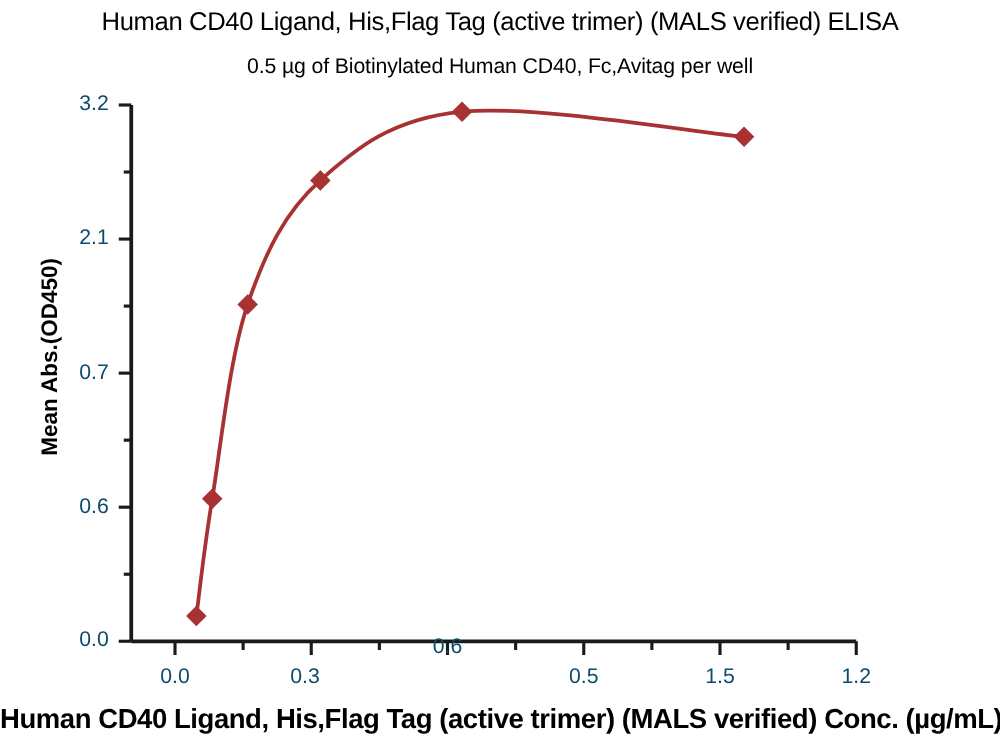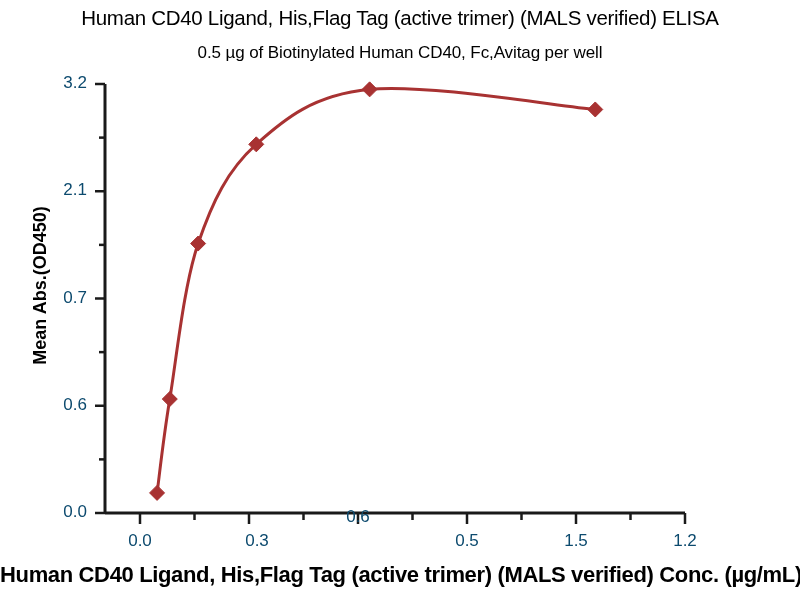--- a/index.html
+++ b/index.html
@@ -105,20 +105,20 @@
       </g>
   </svg>
 
   <div id="tick-labels">
       <div class="tick-label ytick-label" style="left: 35px; top: 502px; width: 52px;">0.0</div>
       <div class="tick-label ytick-label" style="left: 35px; top: 394.75px; width: 52px;">0.6</div>
       <div class="tick-label ytick-label" style="left: 35px; top: 287.5px; width: 52px;">0.7</div>
       <div class="tick-label ytick-label" style="left: 35px; top: 180.25px; width: 52px;">2.1</div>
       <div class="tick-label ytick-label" style="left: 35px; top: 73px; width: 52px;">3.2</div>
       <div class="tick-label xtick-label" style="left: 110px; top: 531px; width: 60px;">0.0</div>
-      <div class="tick-label xtick-label" style="left: 227px; top: 531px; width: 60px;">0.3</div>
+      <div class="tick-label xtick-label" style="left: 214px; top: 531px; width: 60px;">0.3</div>
       <div class="tick-label xtick-label" style="left: 328px; top: 507px; width: 60px;">0.6</div>
       <div class="tick-label xtick-label" style="left: 437px; top: 531px; width: 60px;">0.5</div>
       <div class="tick-label xtick-label" style="left: 546px; top: 531px; width: 60px;">1.5</div>
       <div class="tick-label xtick-label" style="left: 655px; top: 531px; width: 60px;">1.2</div>
     </div>
 
 </div>
 
 </body></html>

